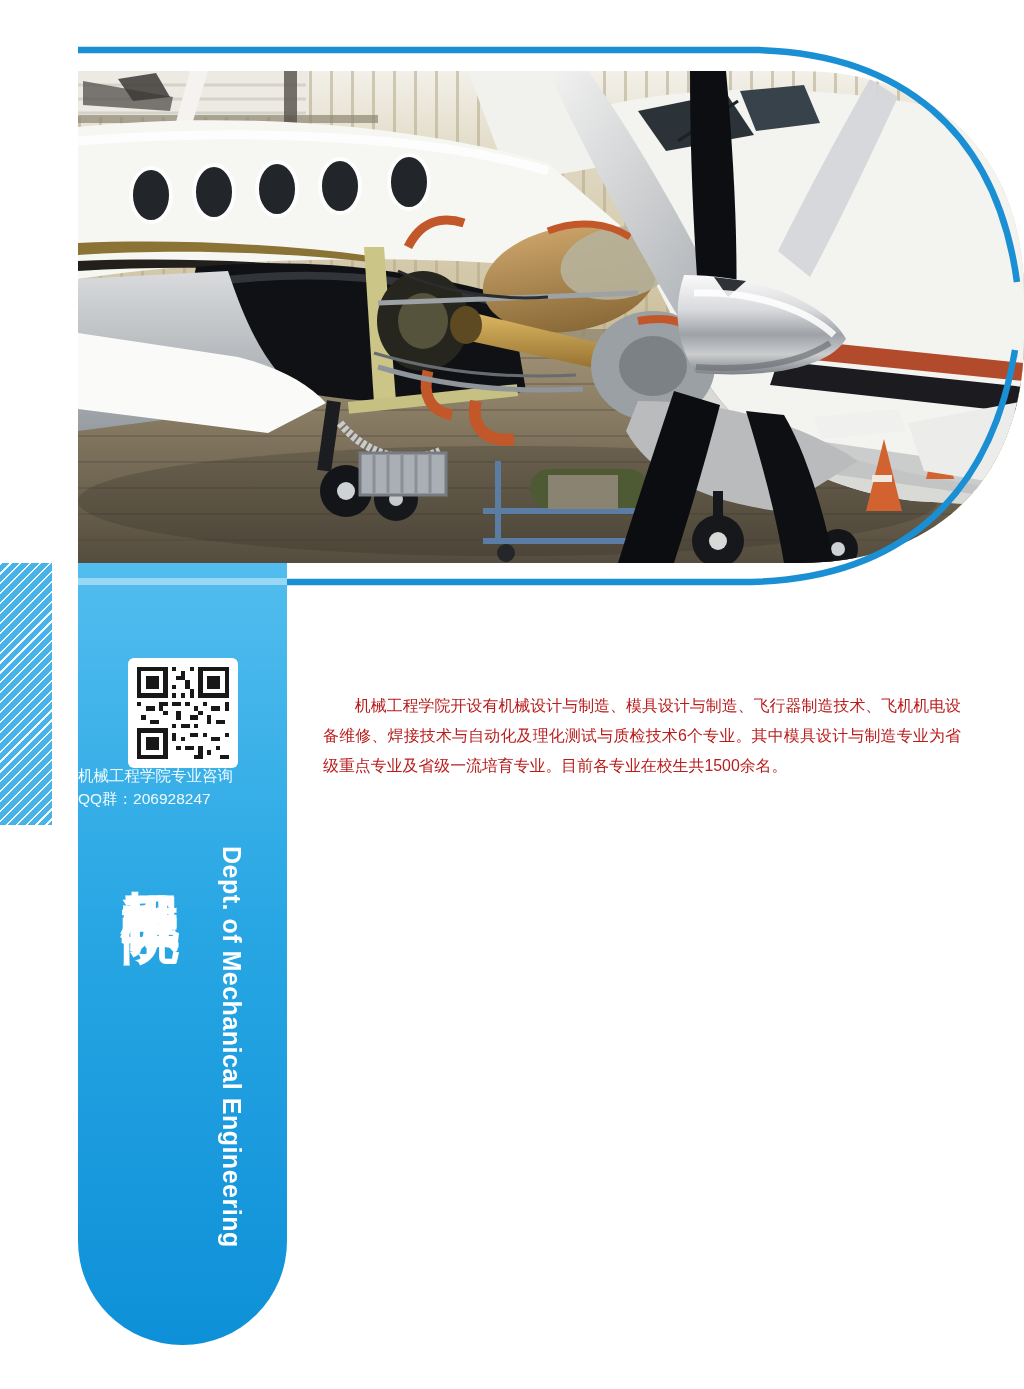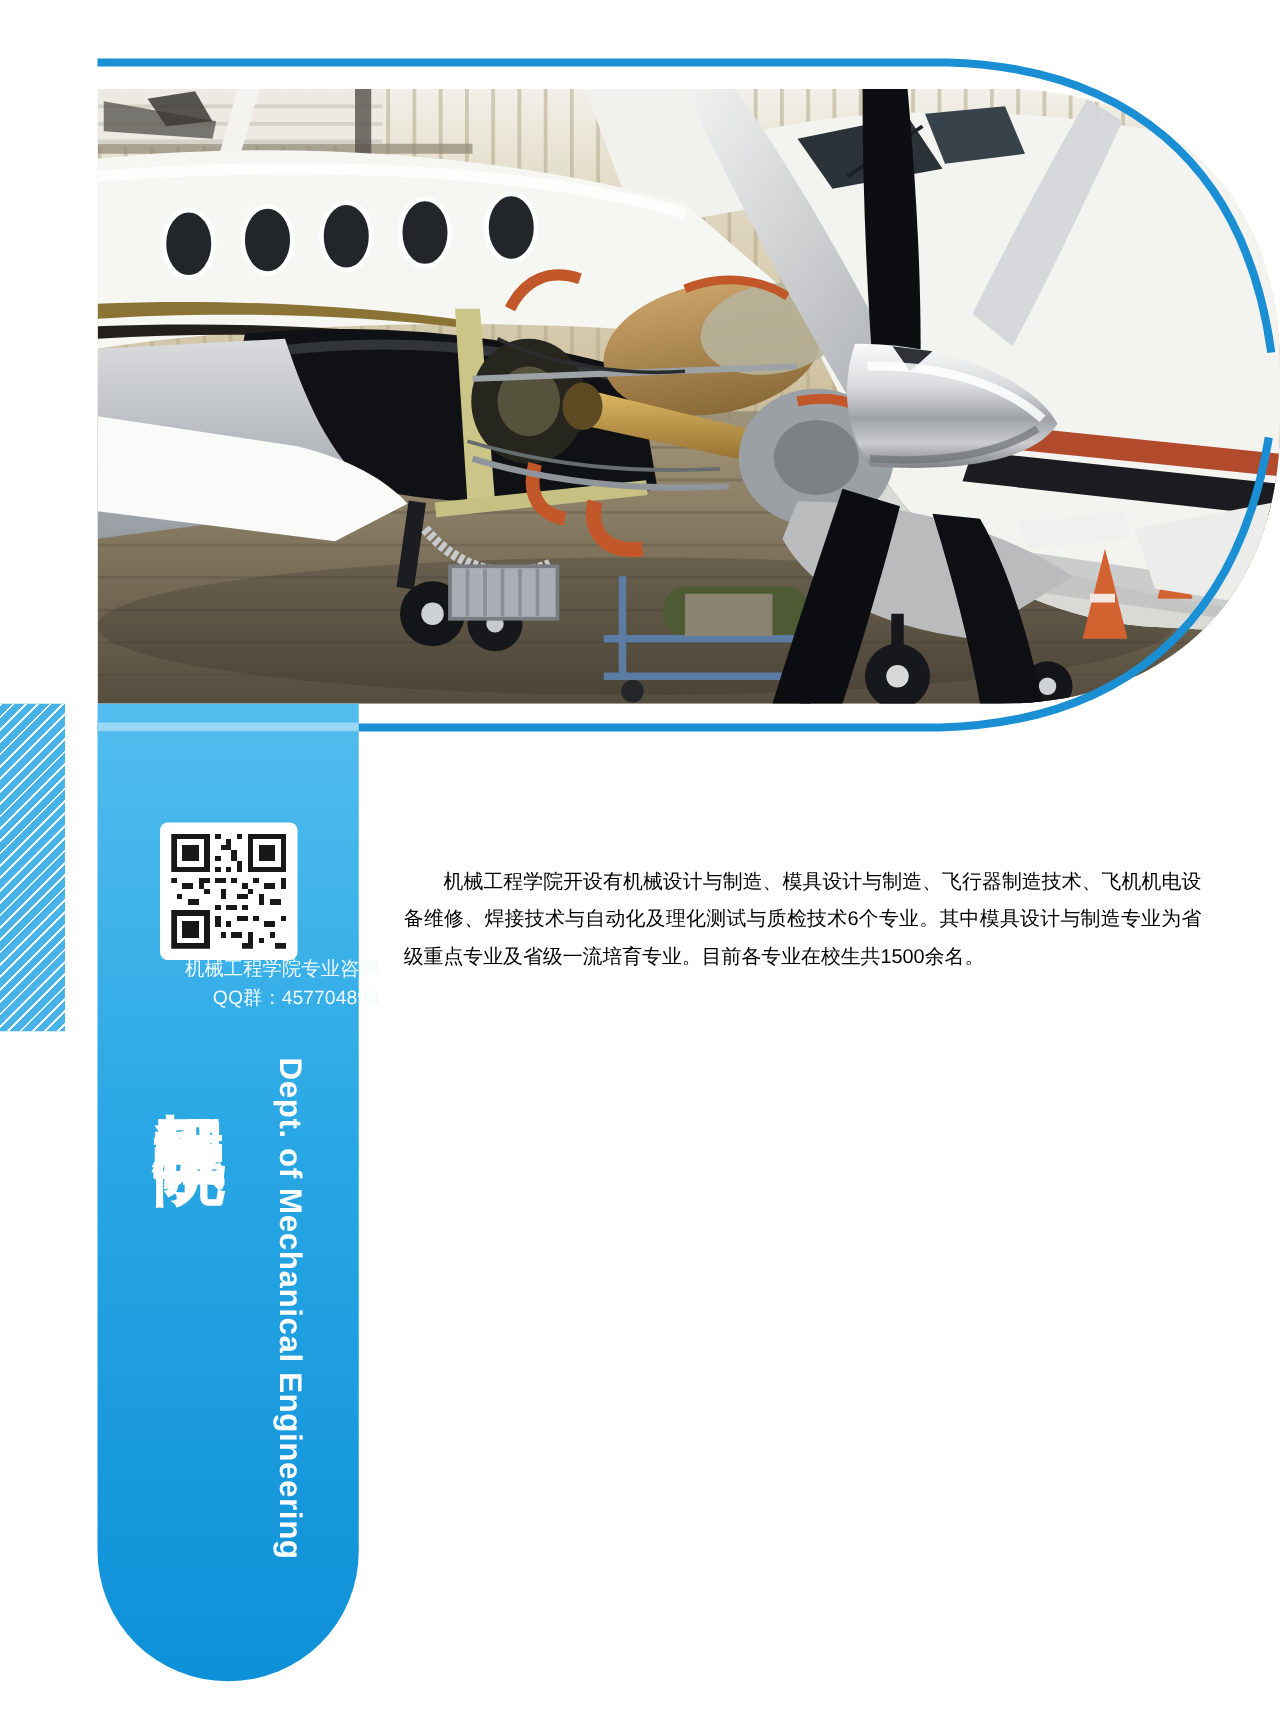--- a/index.html
+++ b/index.html
@@ -17,32 +17,32 @@
     position:absolute;left:78px;top:563px;width:209px;height:782px;
     border-radius:0 0 104px 104px;
     background:linear-gradient(180deg,#52bdee 0%,#29a7e4 45%,#0e90d8 100%);
   }
   .banner-line-overlay{position:absolute;left:0;top:15px;width:100%;height:7px;background:rgba(255,255,255,.42);}
   .qr-box{
     position:absolute;left:50px;top:95px;width:110px;height:110px;background:#ffffff;
     border-radius:6px;padding:9px;box-sizing:border-box;
   }
   .qr-box svg{width:100%;height:100%;display:block;}
-  .qr-caption{position:absolute;left:0;top:201px;width:100%;text-align:right;color:#f0faff;font-size:15.5px;line-height:23px;padding-left:16px;}
+  .qr-caption{position:absolute;left:0;top:201px;width:100%;text-align:left;color:#f0faff;font-size:15.5px;line-height:23px;}
   .title-cn{
     position:absolute;left:44px;top:281px;writing-mode:vertical-rl;text-orientation:upright;
     color:#ffffff;font-size:58px;font-weight:700;line-height:1;letter-spacing:3px;white-space:nowrap;
   }
   .title-en{
     position:absolute;left:141px;top:283px;writing-mode:vertical-rl;
     color:#ffffff;font-size:25px;font-weight:700;line-height:1;letter-spacing:.5px;white-space:nowrap;
   }
   .article{
     position:absolute;left:323px;top:691px;width:638px;
-    color:#000000;font-size:15.9px;line-height:30px;text-align:justify;
+    color:#b91c1c;font-size:15.9px;line-height:30px;text-align:justify;
   }
   .article p{margin:0 0 17px 0;text-indent:2em;}
 </style>
 </head>
 <body>
 
 <div class="page">
 
   <svg class="hero-svg" width="1024" height="640" viewBox="0 0 1024 640">
     <defs>
@@ -224,21 +224,21 @@
         </g>
         <g fill="#181818">
           <path d="M2,2h3v3h-3z M16,2h3v3h-3z M2,16h3v3h-3z"></path>
           <path d="M8,0h1v1h-1z M10,1h1v1h-1z M12,0h1v1h-1z M9,2h2v1h-2z M8,4h1v1h-1z M11,3h1v2h-1z M8,6h1v1h-1z M10,6h1v1h-1z M12,5h1v2h-1z M0,8h1v1h-1z M2,9h2v1h-2z M5,8h1v2h-1z M6,8h1v1h-1z M6,10h1v1h-1z M1,11h1v1h-1z M3,12h2v1h-2z M8,8h2v1h-2z M11,8h1v1h-1z M13,9h1v1h-1z M9,10h1v2h-1z M12,11h2v1h-2z M15,8h1v1h-1z M17,9h2v1h-2z M20,8h1v2h-1z M14,10h1v1h-1z M16,11h1v2h-1z M18,12h2v1h-2z M8,13h1v1h-1z M10,13h2v1h-2z M13,13h1v1h-1z M8,15h1v2h-1z M10,16h1v1h-1z M12,15h2v1h-2z M15,15h1v1h-1z M17,16h2v1h-2z M20,15h1v1h-1z M9,18h1v1h-1z M11,18h2v1h-2z M14,18h1v2h-1z M16,19h1v1h-1z M18,18h1v1h-1z M13,20h2v1h-2z M19,20h2v1h-2z"></path>
         </g>
       </svg>
     </div>
 
     <div class="qr-caption">
       <div>机械工程学院专业咨询</div>
-      <div>QQ群：457704898</div>
+      <div>QQ群：206928247</div>
     </div>
 
     <div class="title-cn">机械工程学院</div>
     <div class="title-en">Dept. of Mechanical Engineering</div>
   </div>
 
   <div class="article">
     <p>机械工程学院开设有机械设计与制造、模具设计与制造、飞行器制造技术、飞机机电设备维修、焊接技术与自动化及理化测试与质检技术6个专业。其中模具设计与制造专业为省级重点专业及省级一流培育专业。目前各专业在校生共1500余名。</p>
   </div>
 

